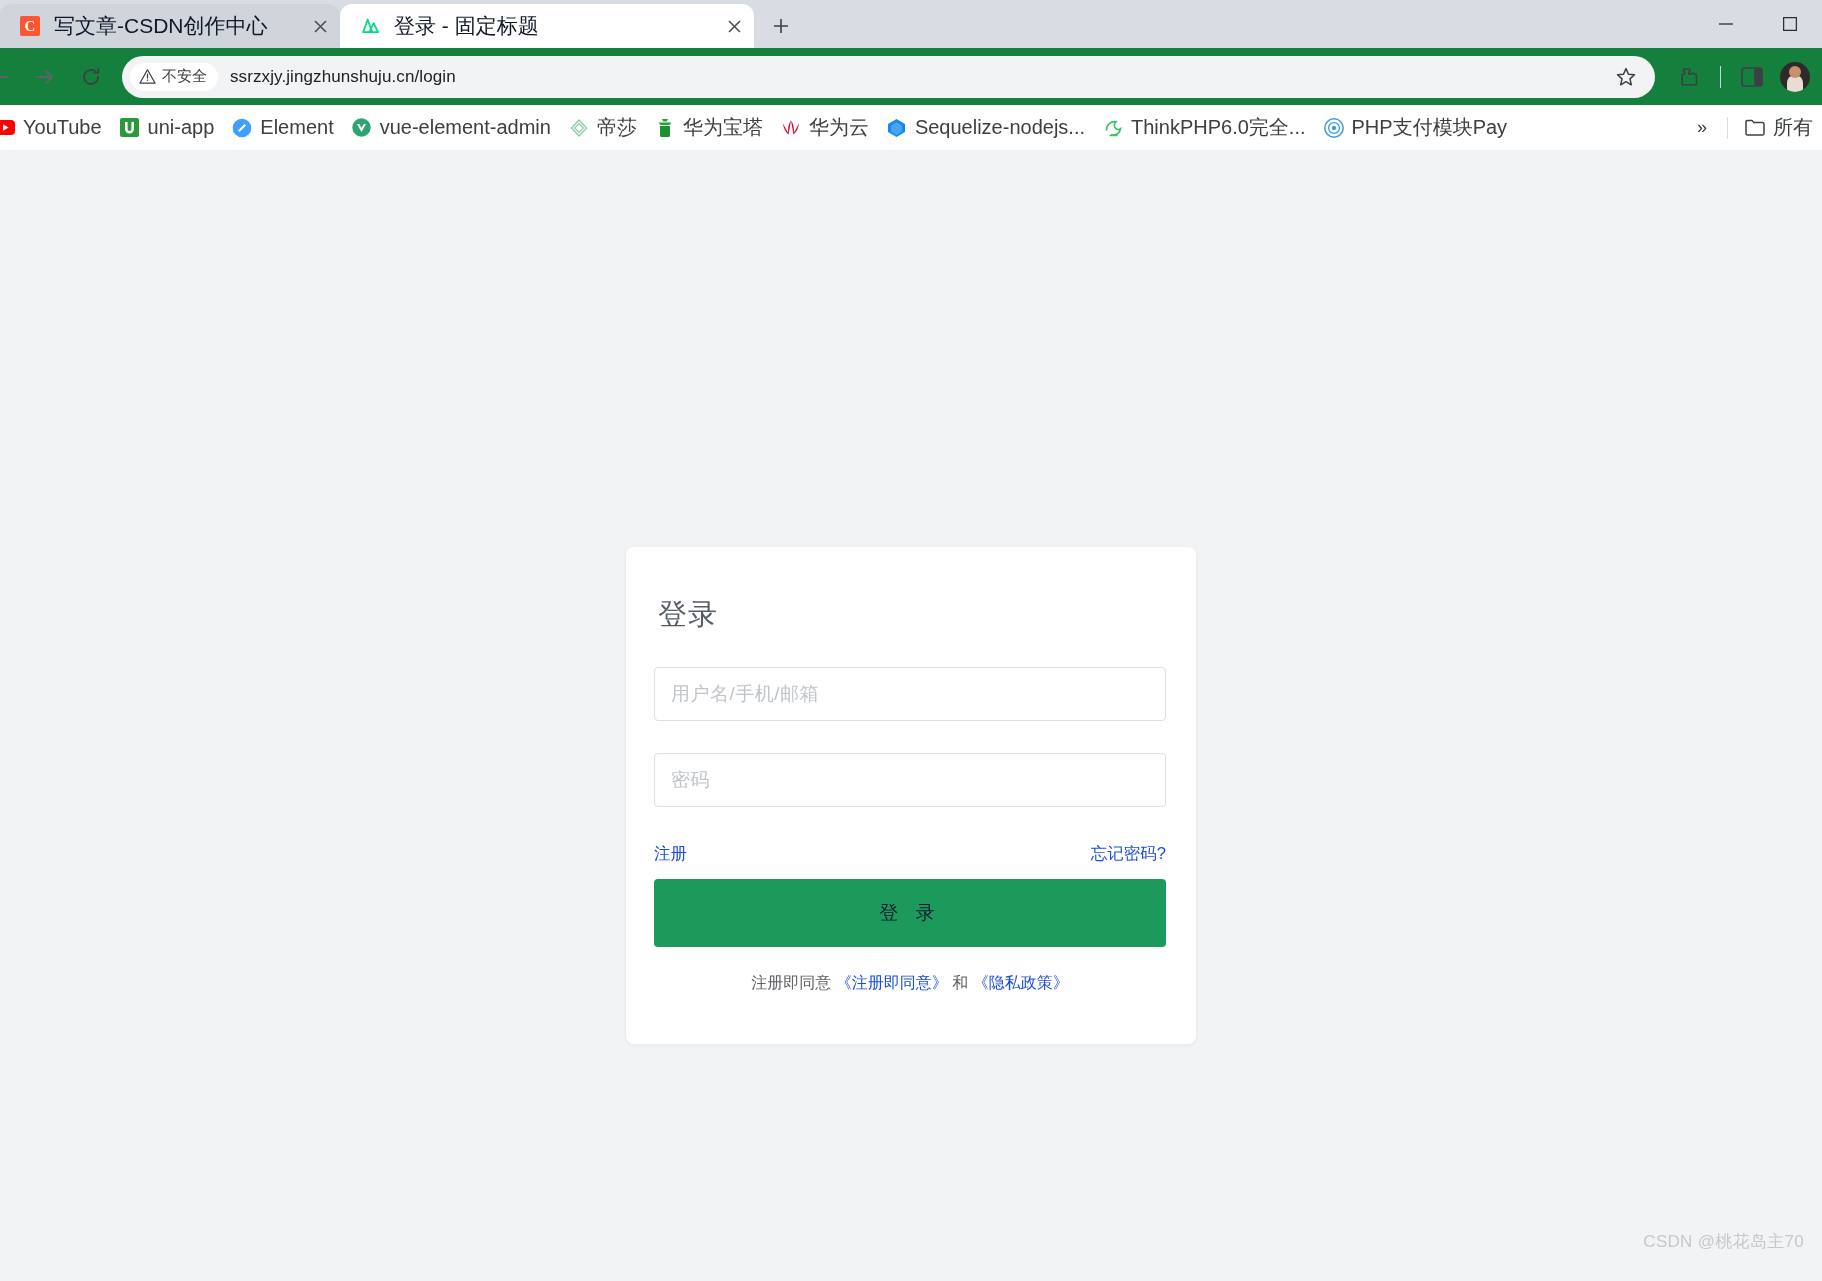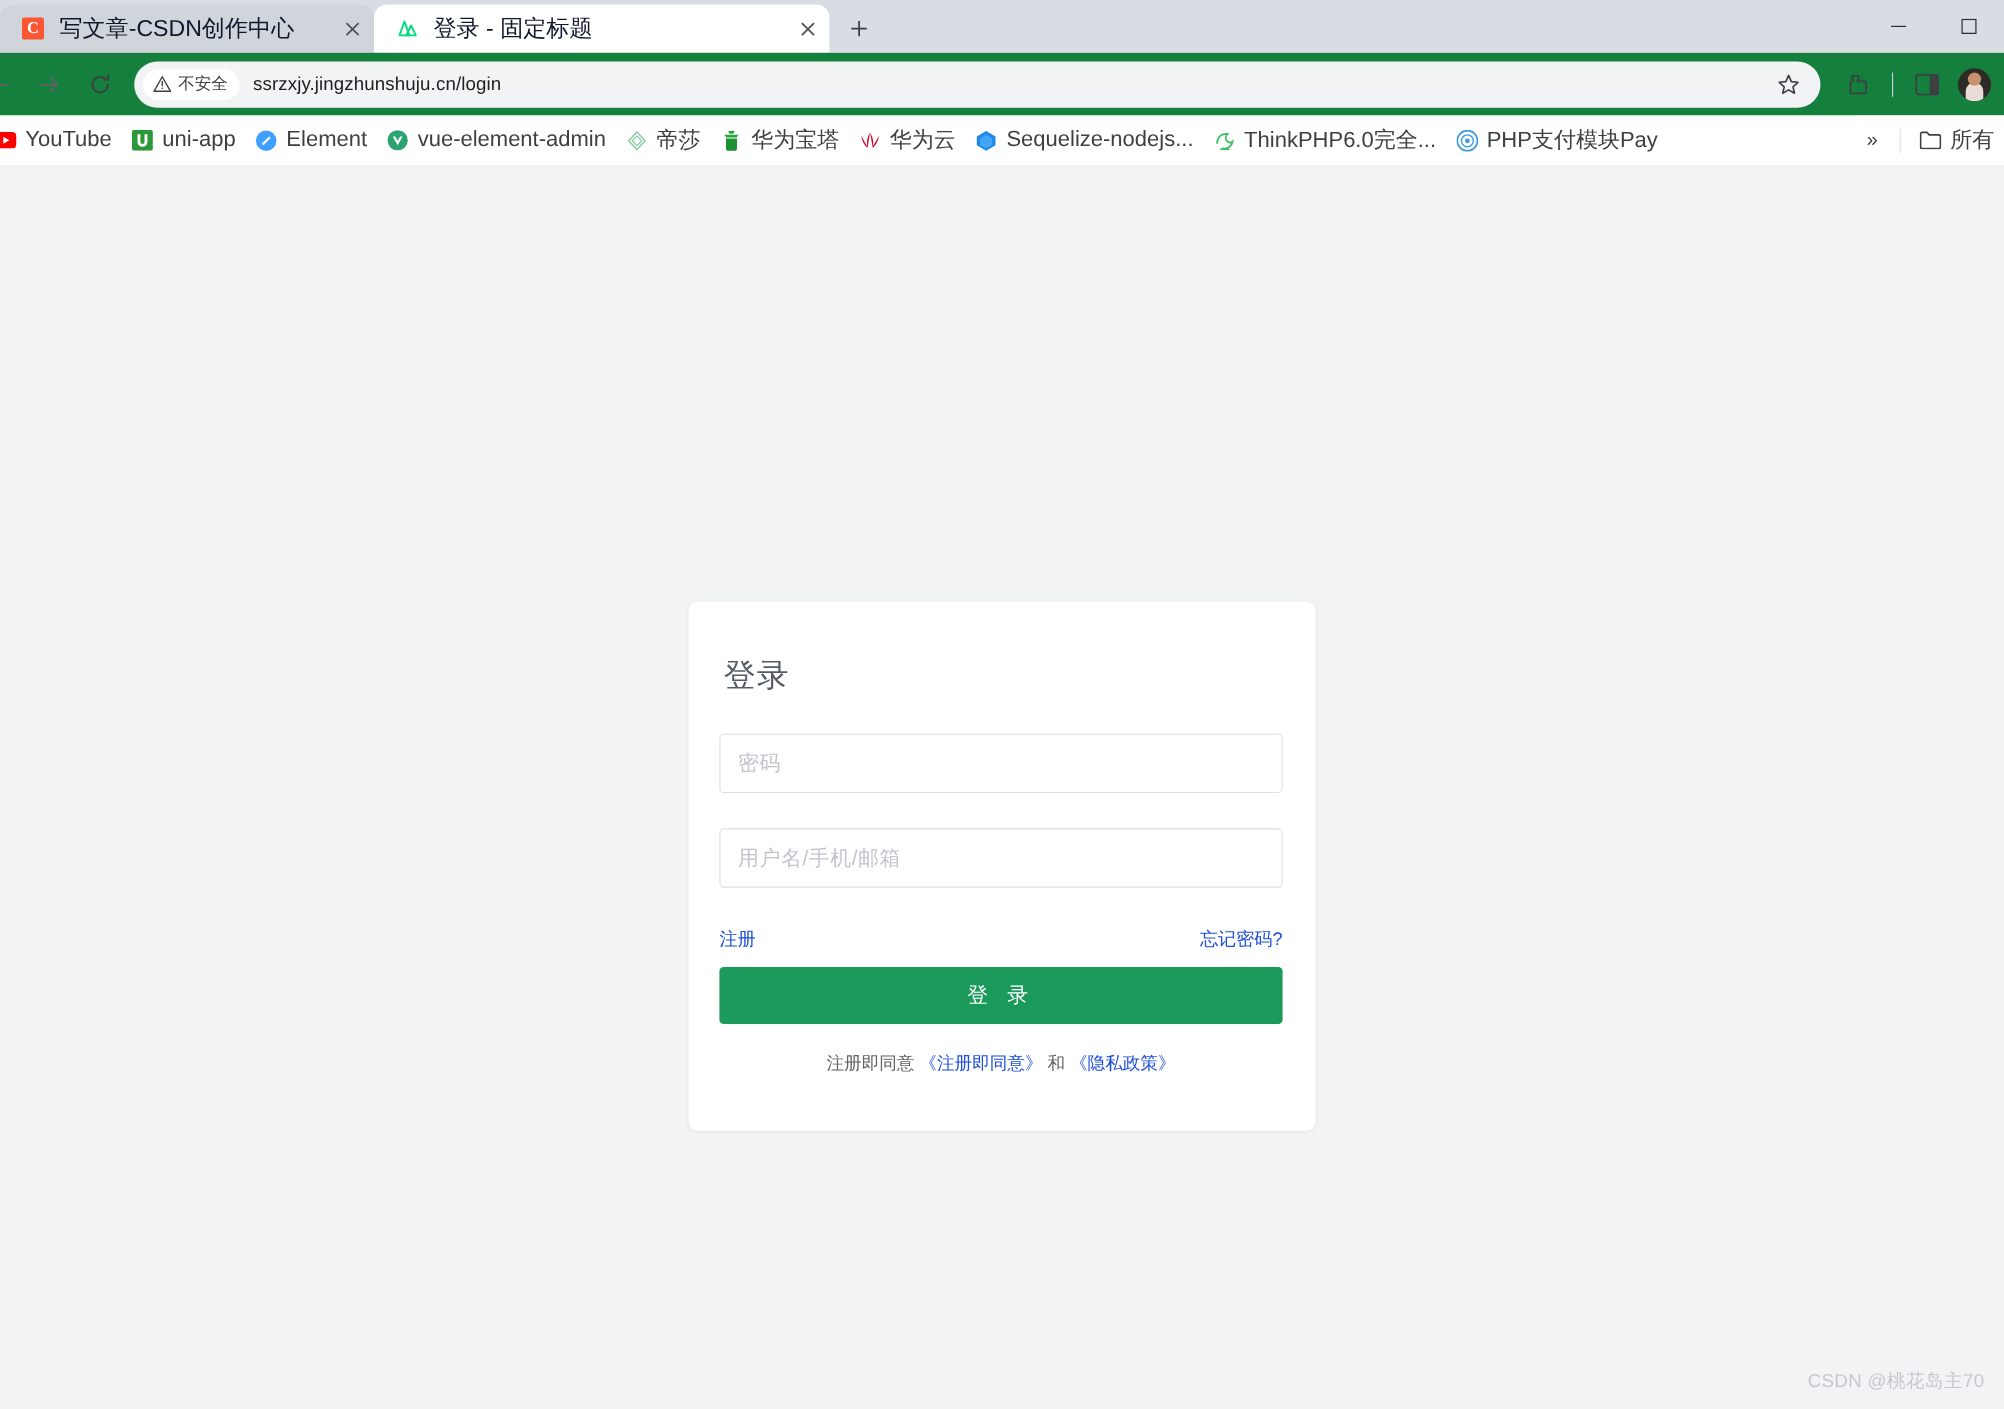--- a/index.html
+++ b/index.html
@@ -164,36 +164,36 @@
     padding: 0 16px; margin-bottom: 32px;
   }
   .field:last-of-type { margin-bottom: 0; }
   .field-text { font-size: 19px; color: #c0c4cc; letter-spacing: .5px; }
   .linkrow {
     display: flex; justify-content: space-between; align-items: center;
     width: 512px; margin-top: 36px; margin-bottom: 14px;
   }
   .glink { color: #1d4ed8; font-size: 16.5px; text-decoration: none; }
   .login-btn {
-    width: 512px; height: 52px;
-    background: #1c9a5b; color: #ffffff;
+    width: 512px; height: 68px;
+    background: #1c9a5b; color: #0f172a;
     border: none; border-radius: 4px;
     font-size: 19px; letter-spacing: 6px;
     font-family: "Liberation Sans", sans-serif;
     display: flex; align-items: center; justify-content: center;
     cursor: pointer;
   }
   .terms {
     width: 512px; text-align: center; margin-top: 26px;
     font-size: 16px; color: #606266;
   }
   .terms .glink { font-size: 16px; }
 
   .watermark {
-    position: absolute; right: 18px; bottom: 14px;
+    position: absolute; right: 18px; bottom: 28px;
     font-size: 17px; color: #c6c8cc; letter-spacing: .3px;
   }
 </style>
 </head>
 <body>
 
 <div class="browser">
 
   <div class="tabstrip">
 
@@ -416,25 +416,25 @@
     </div>
   </div>
 
   <div class="viewport">
 
     <div class="login-card">
 
       <div class="login-title">登录</div>
 
       <div class="field">
+        <span class="field-text">用户名/手机/邮箱</span>
+      </div>
+
+      <div class="field">
         <span class="field-text">密码</span>
-      </div>
-
-      <div class="field">
-        <span class="field-text">用户名/手机/邮箱</span>
       </div>
 
       <div class="linkrow">
         <a class="glink" href="#">注册</a>
         <a class="glink" href="#">忘记密码?</a>
       </div>
 
       <button class="login-btn">登 录</button>
 
       <div class="terms">

